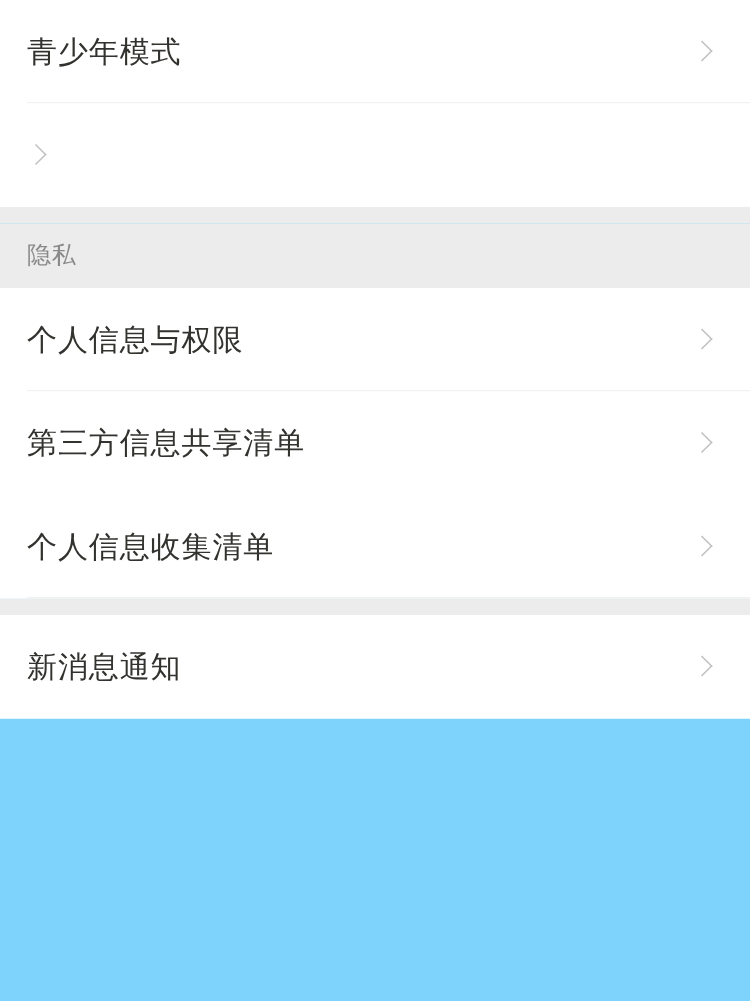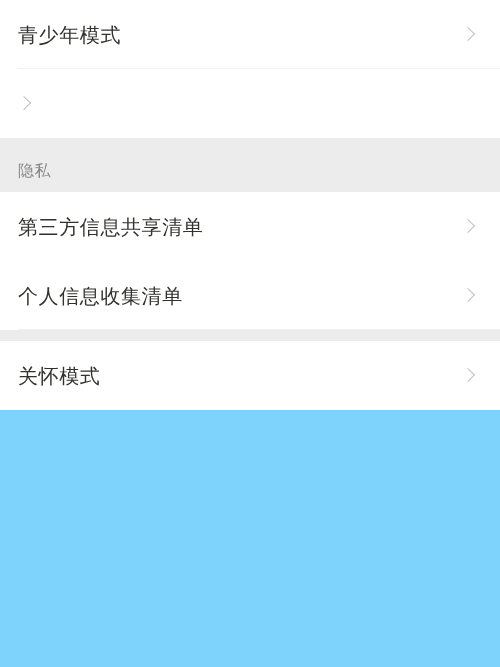--- a/index.html
+++ b/index.html
@@ -118,35 +118,40 @@
     </div>
   </div>
 
   <div class="gap small"></div>
 
 
   <div class="section-header">
     <span class="header-text">隐私</span>
   </div>
   <div class="section">
+    <div class="row">
+      <span class="row-label">个人信息与权限</span>
+      <span class="chevron"></span>
+      <span class="separator"></span>
+    </div>
     <div class="row no-sep">
       <span class="row-label">第三方信息共享清单</span>
       <span class="chevron"></span>
 
     </div>
     <div class="row">
       <span class="row-label">个人信息收集清单</span>
       <span class="chevron"></span>
       <span class="separator"></span>
     </div>
   </div>
 
   <div class="gap small"></div>
 
   <div class="section">
     <div class="row">
-      <span class="row-label">关怀模式</span>
+      <span class="row-label">新消息通知</span>
       <span class="chevron"></span>
 
     </div>
   </div>
 
 </div>
 
 </body></html>

